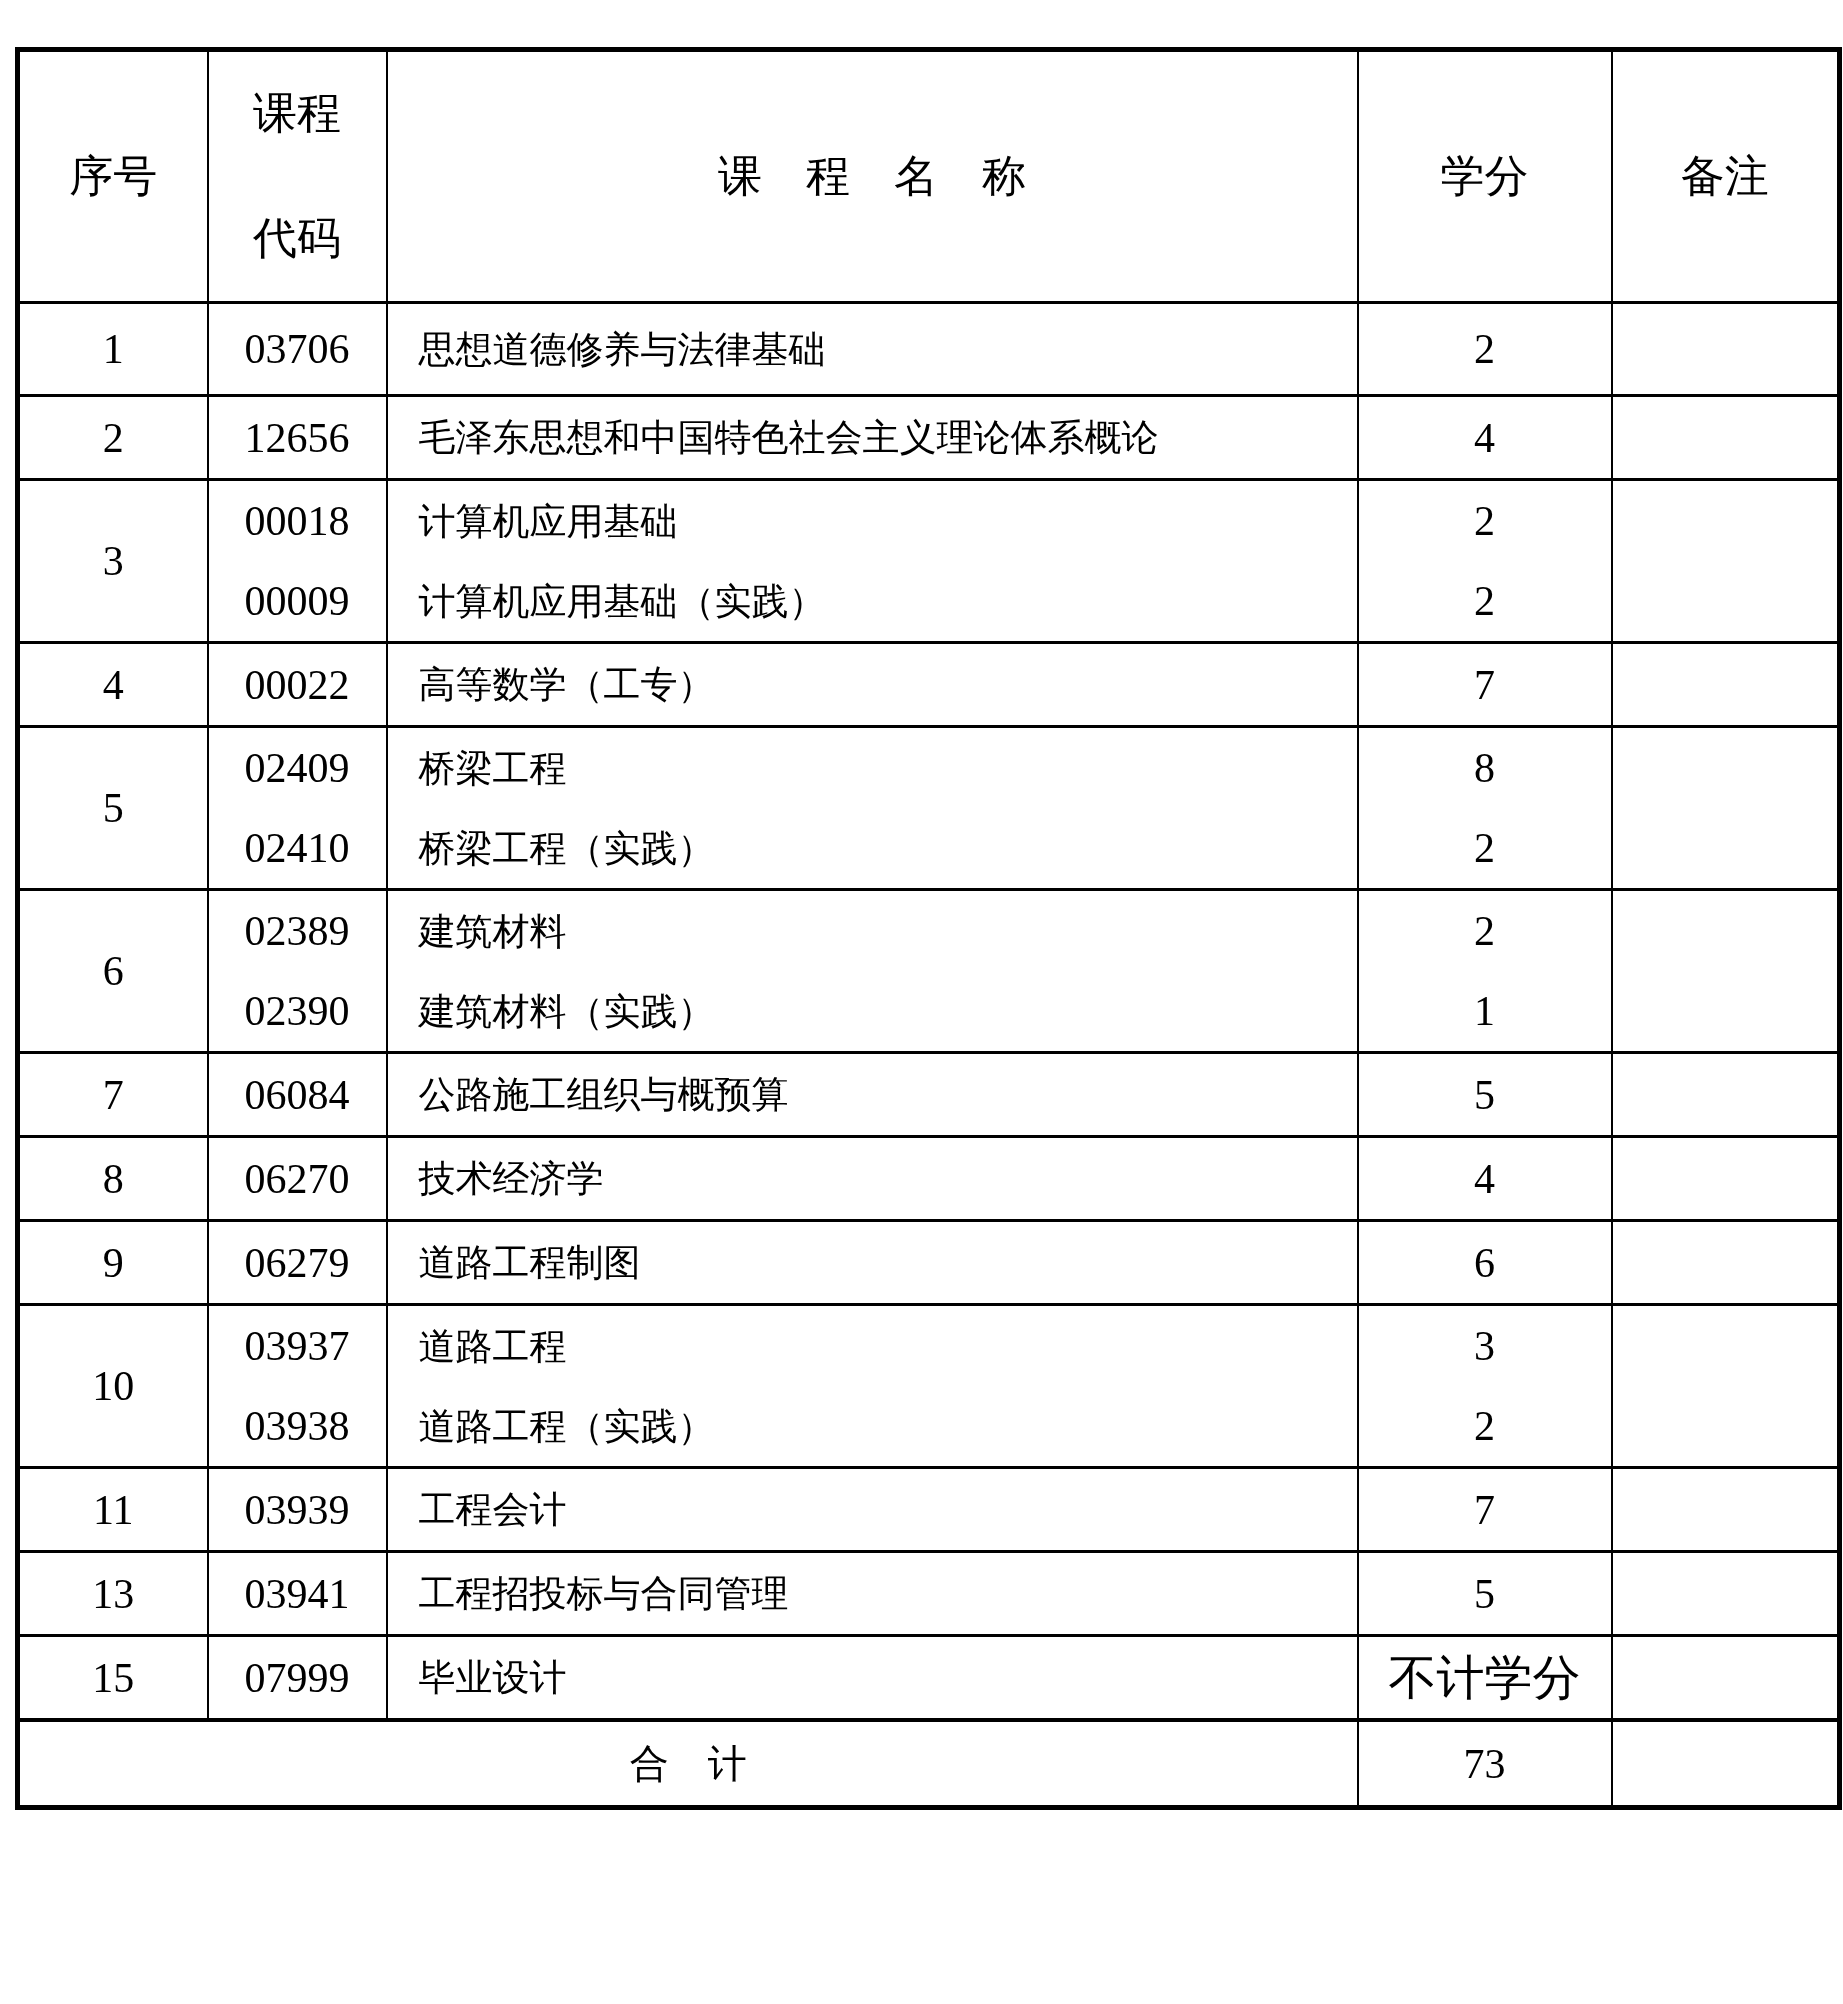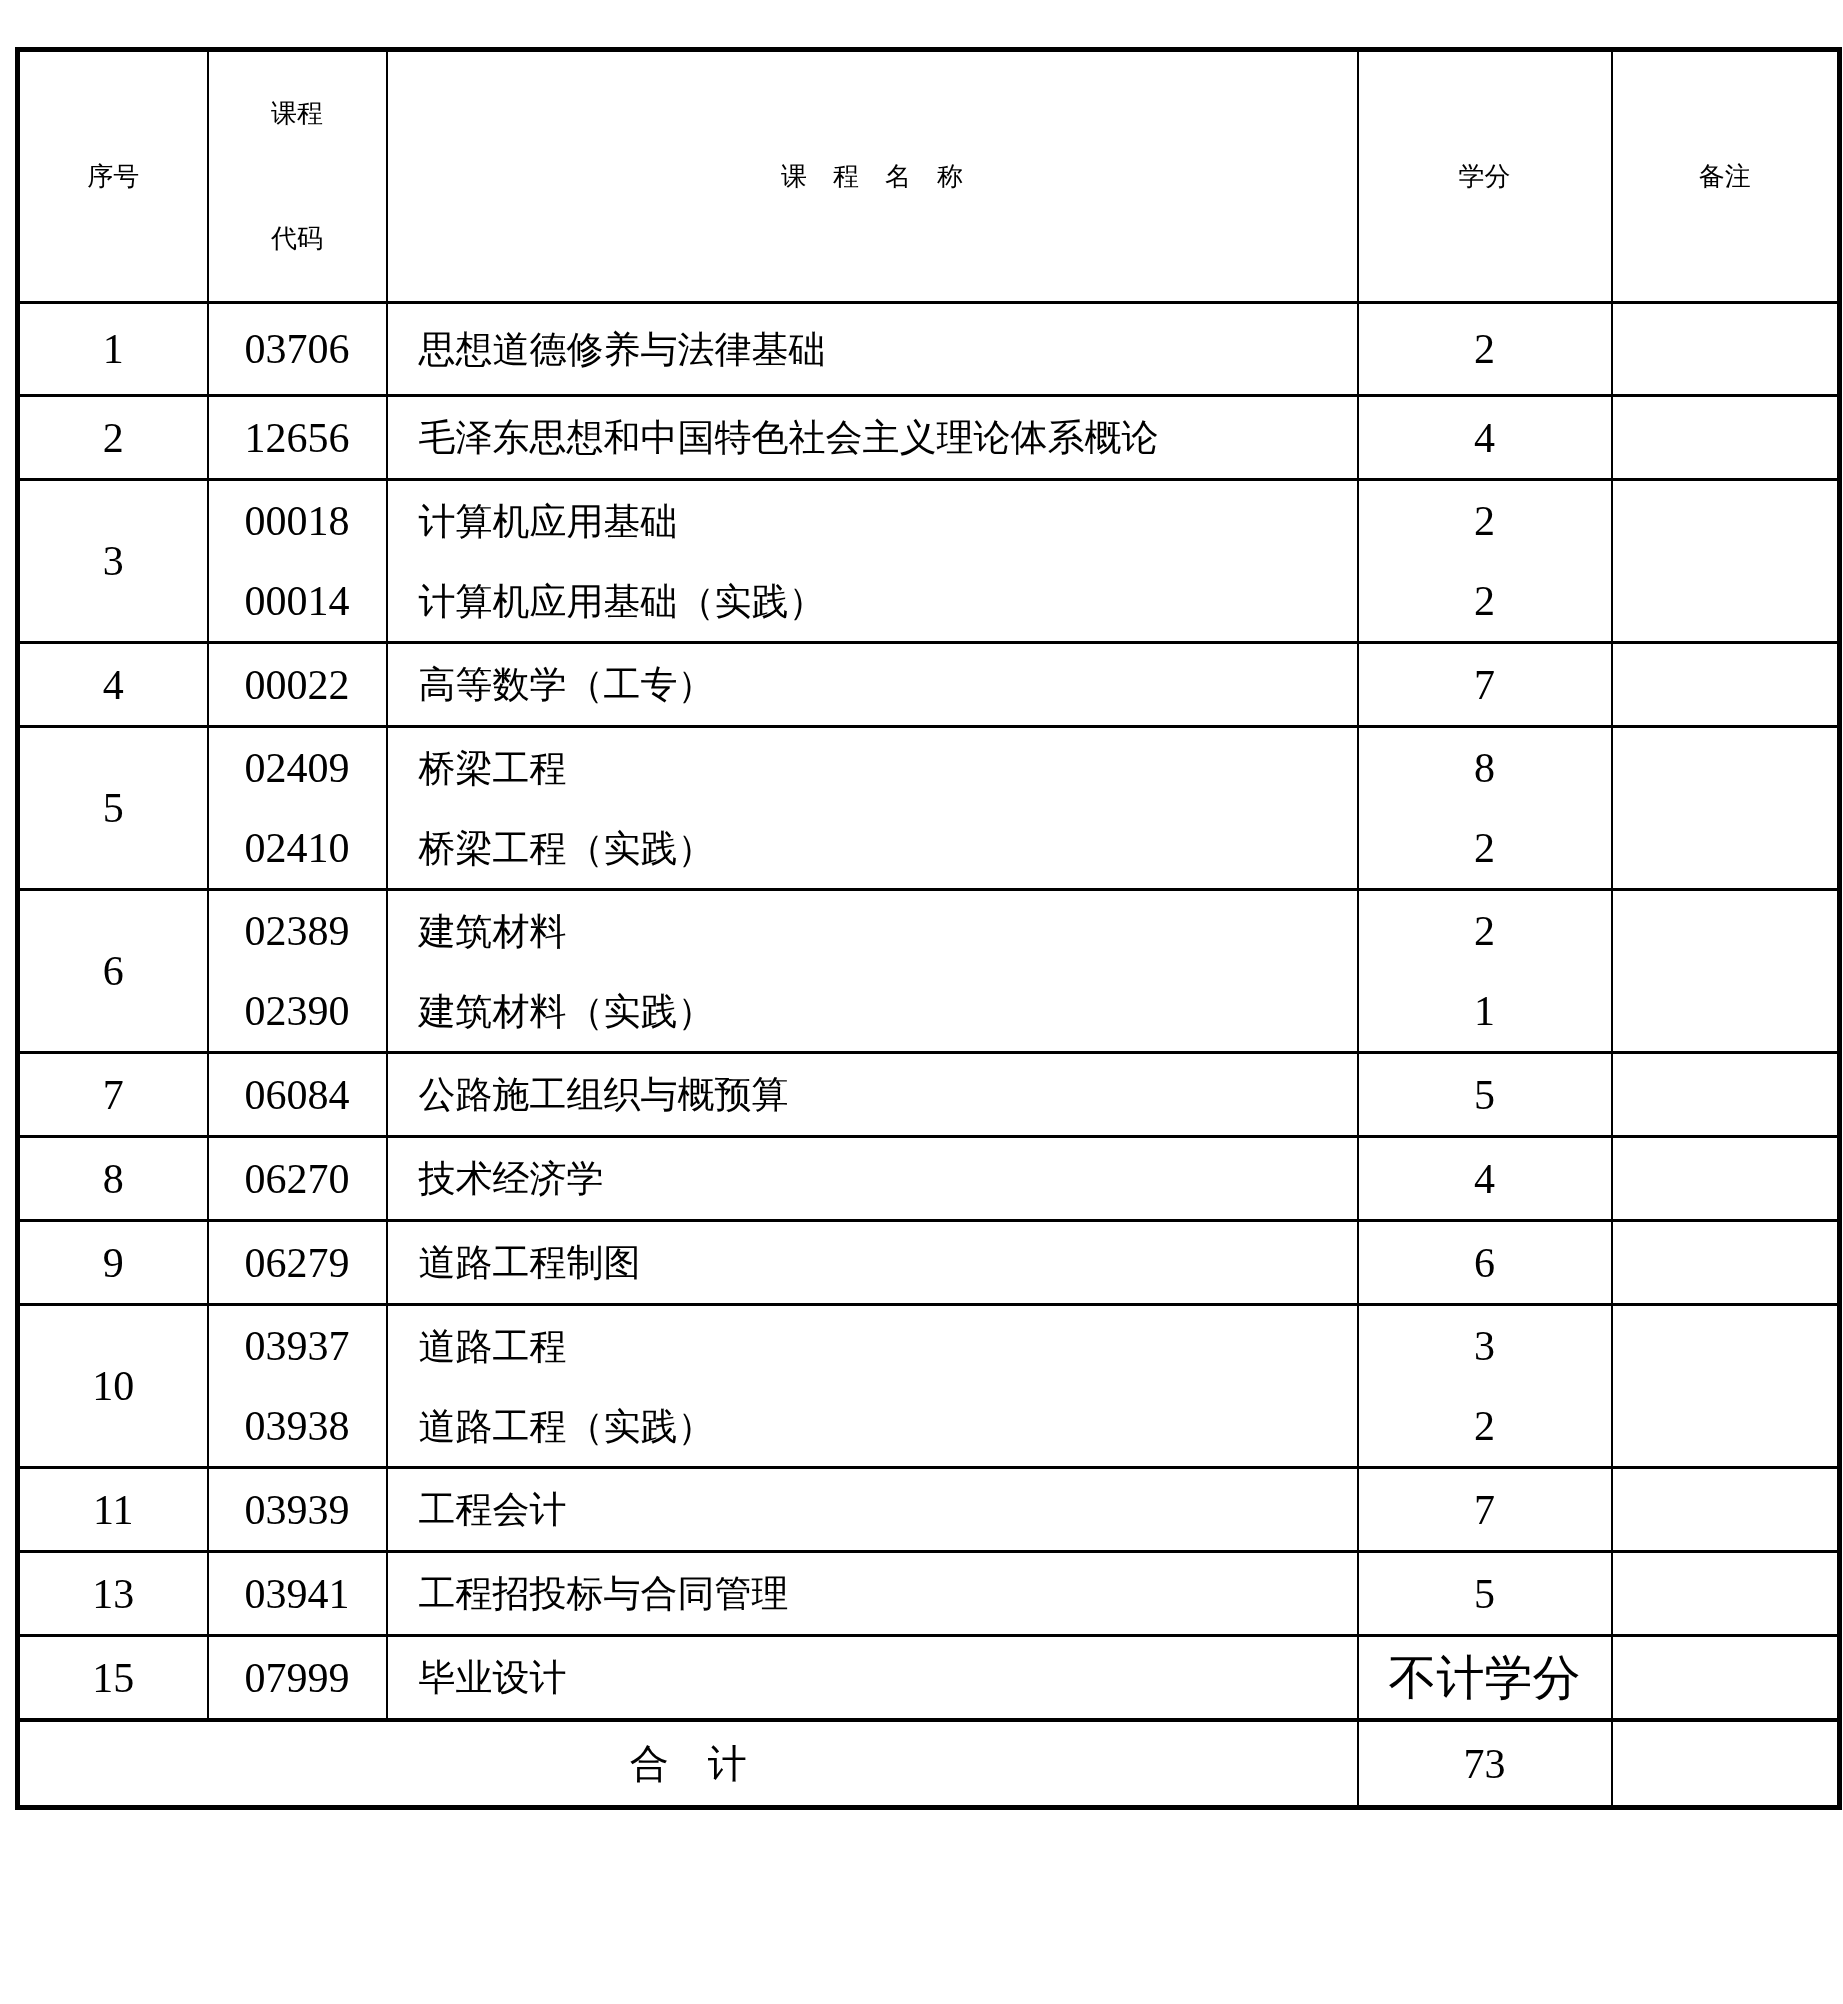--- a/index.html
+++ b/index.html
@@ -31,21 +31,21 @@
   tr.ht td { height:83px; border-top-width:4.8px; }
 
   .wrap { display:flex; flex-direction:column; justify-content:space-around; height:100%; }
   .line { display:flex; align-items:center; justify-content:center; flex:1; line-height:1; white-space:nowrap; }
   .c-name .line { justify-content:flex-start; padding-left:31px; }
 
   .c-idx .line, .c-code .line, .c-cred .line { font-size:42px; }
   .c-name .line { font-size:37px; }
   .line.cn { font-size:48px; }
 
-  tr.hh .line { font-size:26px; }
+  tr.hh .line { font-size:44px; }
   tr.hh .c-code .wrap { padding:33px 0; }
   tr.hh .c-name .line { justify-content:center; padding-left:0; }
 
   .t-label { font-size:39px; }
 </style>
 </head>
 <body>
 
 <div class="page">
 <table class="sched">
@@ -137,21 +137,21 @@
 
   <tr class="hd">
     <td class="c-idx">
             <div class="wrap">
               <div class="line">3</div>
             </div>
           </td>
     <td class="c-code">
             <div class="wrap">
               <div class="line">00018</div>
-              <div class="line">00014</div>
+              <div class="line">00009</div>
             </div>
           </td>
     <td class="c-name">
             <div class="wrap">
               <div class="line">计算机应用基础</div>
               <div class="line">计算机应用基础（实践）</div>
             </div>
           </td>
     <td class="c-cred">
             <div class="wrap">

